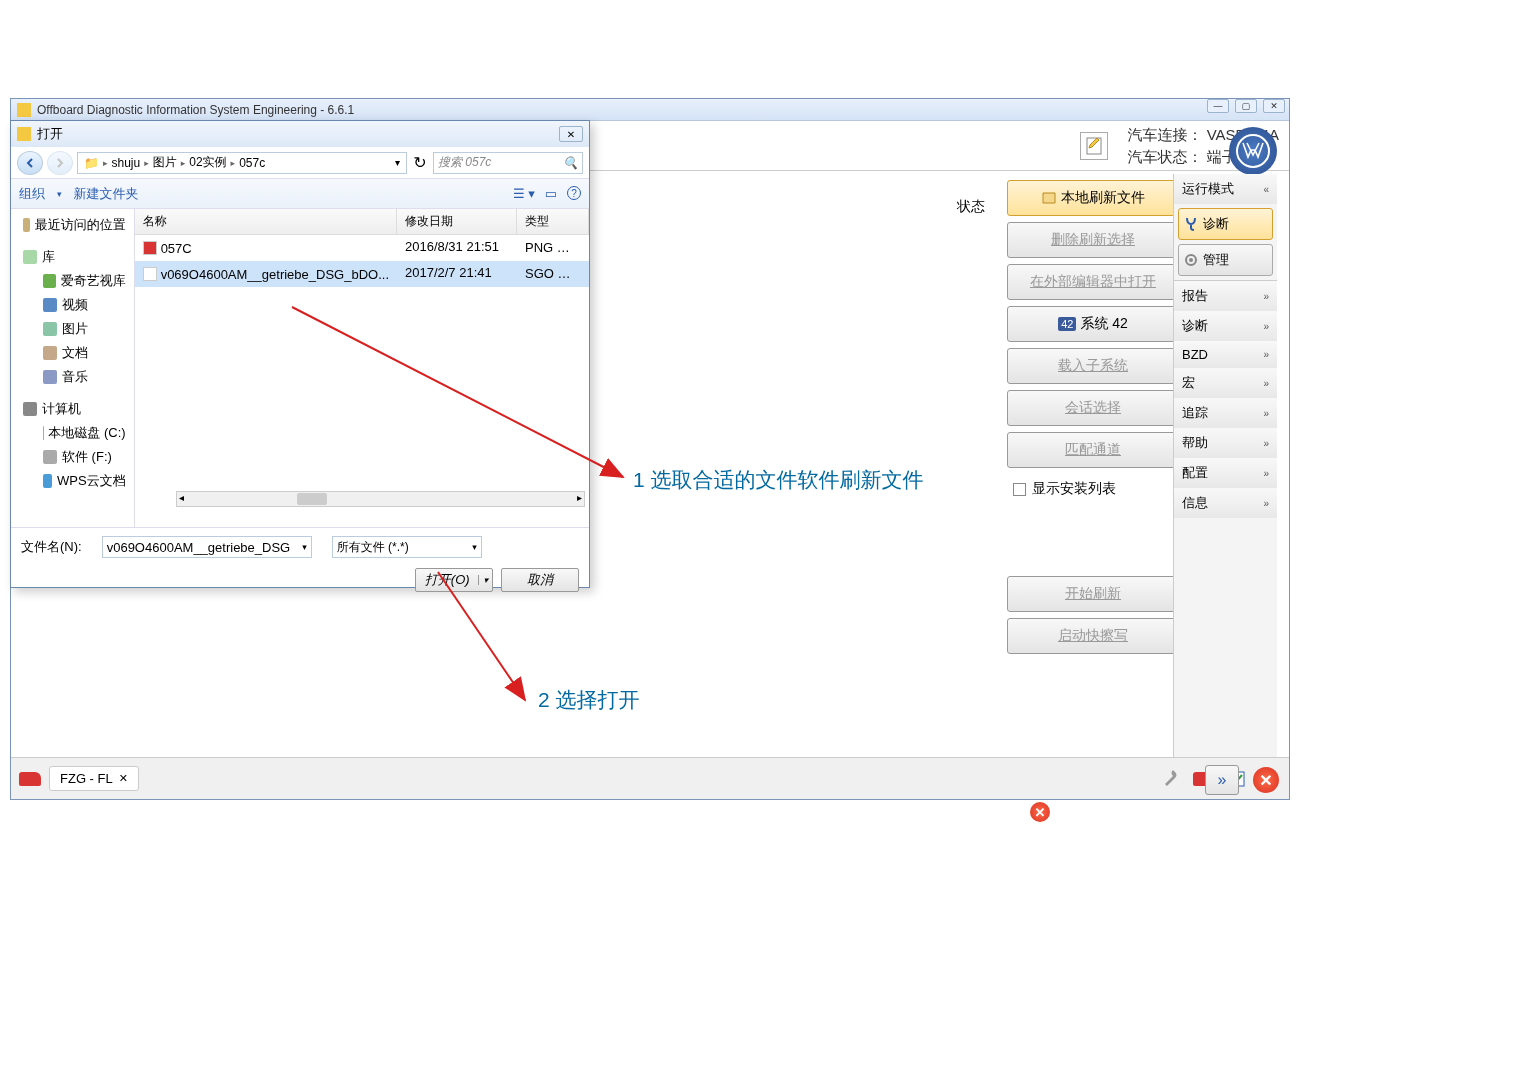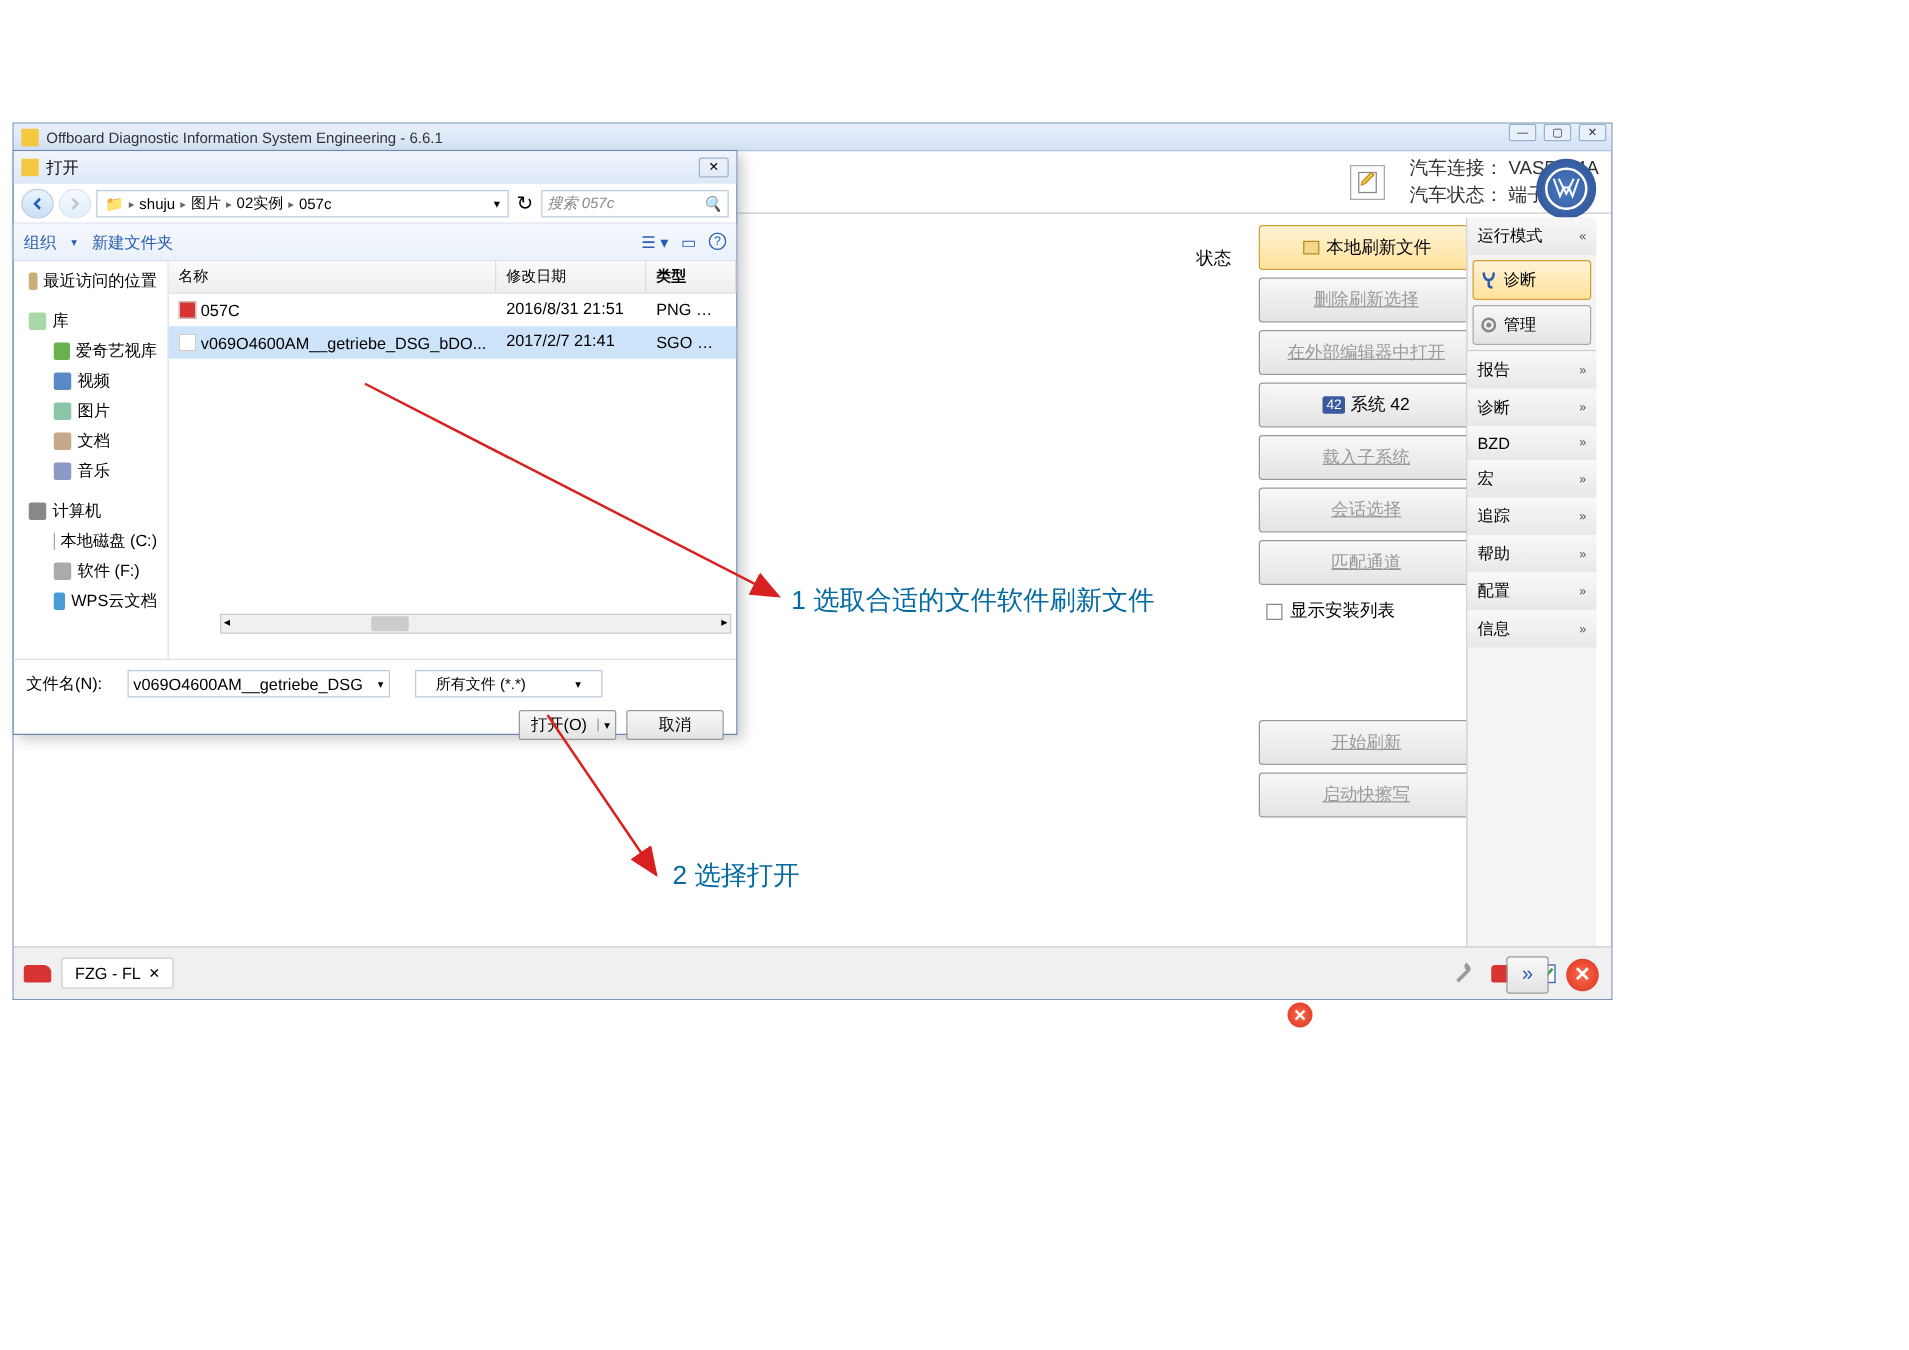--- a/index.html
+++ b/index.html
@@ -74,40 +74,40 @@
 .tree-ic.pic { background: #8ac5a8; }
 .tree-ic.doc { background: #c5a88a; }
 .tree-ic.mus { background: #8a9ac5; }
 .tree-ic.comp { background: #888; }
 .tree-ic.disk { background: #aaa; }
 .fd-list { flex: 1; }
 .fd-list-header { display: flex; background: linear-gradient(#fafafa, #eee); border-bottom: 1px solid #ddd; font-size: 12px; }
 .fd-col { padding: 4px 8px; border-right: 1px solid #ddd; }
 .fd-col.name { flex: 1; }
 .fd-col.date { width: 120px; }
-.fd-col.type { width: 72px; font-weight: bold; }
+.fd-col.type { width: 72px; }
 .fd-rows { font-size: 13px; }
 .fd-row { display: flex; padding: 2px 0; cursor: pointer; }
 .fd-row.sel { background: #cde3fa; }
 .fd-cell { padding: 2px 8px; overflow: hidden; white-space: nowrap; text-overflow: ellipsis; }
 .fd-cell.name { flex: 1; display: flex; align-items: center; gap: 4px; }
 .fd-cell.date { width: 120px; }
 .fd-cell.type { width: 72px; }
 .file-ic { width: 14px; height: 14px; border: 1px solid #ccc; background: #fff; }
 .file-ic.png { background: #d93434; }
 .file-ic.se { background: #6ab04c; border-radius: 50%; }
 .fd-scroll { position: absolute; left: 165px; right: 4px; top: 370px; height: 16px; border: 1px solid #ccc; background: #f0f0f0; }
 .fd-scroll-thumb { position: absolute; left: 120px; width: 30px; top: 1px; bottom: 1px; background: #ccc; border-radius: 2px; }
 .fd-footer { padding: 8px 10px; border-top: 1px solid #dde; }
 .fd-filename { display: flex; align-items: center; gap: 20px; font-size: 13px; margin-bottom: 10px; }
 .fd-filename .inp { flex: 1; max-width: 210px; height: 22px; border: 1px solid #bcd; padding: 0 4px; background: #fff; display: flex; align-items: center; overflow: hidden; }
-.fd-filter { width: 150px; height: 22px; border: 1px solid #bcd; padding: 0 16px; display: flex; align-items: center; font-size: 12px; }
+.fd-filter { width: 150px; height: 22px; border: 1px solid #bcd; padding: 0 4px; display: flex; align-items: center; font-size: 12px; }
 .fd-filter .dd { margin-left: auto; font-size: 9px; }
 .fd-buttons { display: flex; justify-content: flex-end; gap: 8px; }
-.fd-btn { width: 78px; height: 24px; border: 1px solid #999; background: linear-gradient(#f8f8f8, #e4e4e4); border-radius: 2px; font-size: 13px; cursor: pointer; display: flex; align-items: center; justify-content: center; }
+.fd-btn { width: 78px; height: 24px; border: 1px solid #999; background: linear-gradient(#f8f8f8, #e4e4e4); border-radius: 2px; font-size: 13px; cursor: pointer; display: flex; align-items: center; justify-content: center; font-style: italic; }
 .fd-btn.split { display: flex; }
 .fd-btn.split .dd { border-left: 1px solid #999; padding: 0 4px; font-size: 9px; }
 
 
 .annotation { position: absolute; z-index: 200; pointer-events: none; }
 .anno-text { position: absolute; color: #0369a1; font-size: 21px; }
 .error-icon { position: absolute; left: 1030px; top: 802px; width: 20px; height: 20px; border-radius: 50%; background: radial-gradient(#ff6b4a, #d93020); color: #fff; font-size: 13px; display: flex; align-items: center; justify-content: center; font-weight: bold; }
 </style>
 </head>
 <body>

